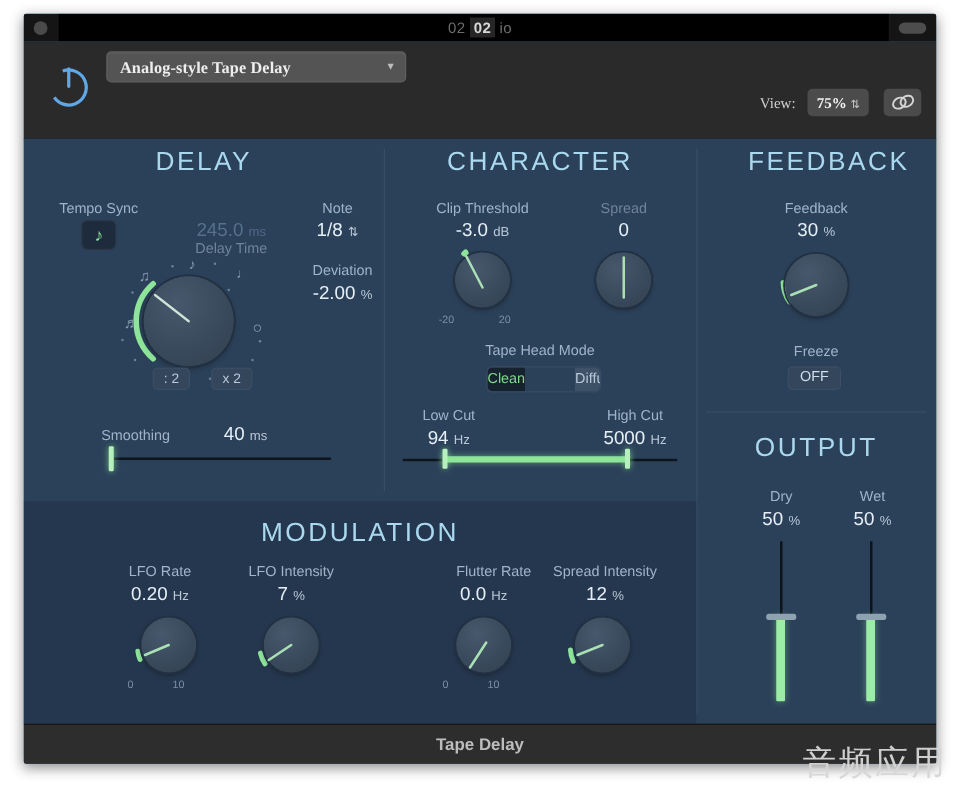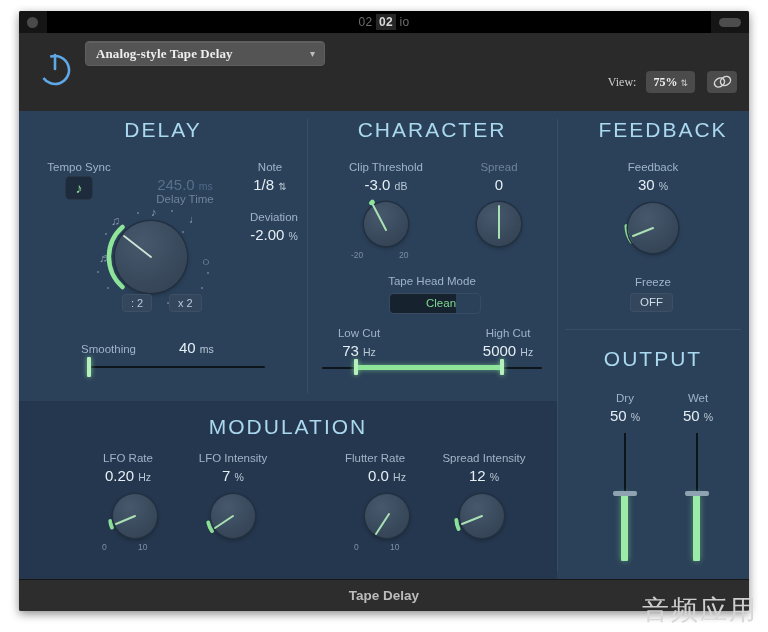--- a/index.html
+++ b/index.html
@@ -307,27 +307,27 @@
           <span>0</span>
         </div>
         <div class="knob" style="left:170px;top:91px;width:44px;height:44px;">
           <svg width="44" height="44" viewBox="0 0 44 44">
             <line x1="22" y1="36" x2="22" y2="4" stroke="#a9e0b4" stroke-width="2" stroke-linecap="round"></line>
           </svg>
         </div>
 
         <div class="lbl" style="left:0;top:164px;width:250px;">Tape Head Mode</div>
         <div class="segwrap" style="left:83px;top:183px;width:90px;">
-          <div class="seg on" style="width:59px;padding-left:36px;">Clean</div>
+          <div class="seg on" style="width:59px;">Clean</div>
           <div class="seg off" style="width:43px;">Diffuse</div>
         </div>
 
         <div class="lbl" style="left:12px;top:216px;width:80px;">Low Cut</div>
         <div class="val" style="left:12px;top:231px;width:80px;">
-          <span>73</span>
+          <span>94</span>
           <span class="u">Hz</span>
         </div>
         <div class="lbl" style="left:158px;top:216px;width:86px;">High Cut</div>
         <div class="val" style="left:158px;top:231px;width:86px;">
           <span>5000</span>
           <span class="u">Hz</span>
         </div>
         <div class="h-track" style="left:15px;top:256px;width:220px;"></div>
         <div class="h-fill" style="left:48px;top:254px;width:148px;"></div>
         <div class="h-handle" style="left:47px;top:248px;height:16px;"></div>
@@ -401,21 +401,21 @@
         </div>
         <svg style="position:absolute;left:185px;top:86px;" width="58" height="58" viewBox="0 0 58 58">
           <path d="M 8 44 A 25 25 0 0 1 4.4 35.5" fill="none" stroke="#8ee59a" stroke-width="4" stroke-linecap="round"></path>
         </svg>
         <div class="knob" style="left:192px;top:93px;width:44px;height:44px;">
           <svg width="44" height="44" viewBox="0 0 44 44">
             <line x1="22" y1="22" x2="4" y2="34" stroke="#a9e0b4" stroke-width="2" stroke-linecap="round"></line>
           </svg>
         </div>
 
-        <div class="lbl" style="left:298px;top:51px;width:116px;">Flutter Rate</div>
+        <div class="lbl" style="left:318px;top:51px;width:116px;">Flutter Rate</div>
         <div class="val" style="left:310px;top:66px;width:116px;">
           <span>0.0</span>
           <span class="u">Hz</span>
         </div>
         <div class="knob" style="left:346px;top:93px;width:44px;height:44px;">
           <svg width="44" height="44" viewBox="0 0 44 44">
             <line x1="24" y1="20" x2="11" y2="40" stroke="#a9e0b4" stroke-width="2" stroke-linecap="round"></line>
           </svg>
         </div>
         <div class="tick" style="left:335px;top:141px;width:20px;">0</div>

